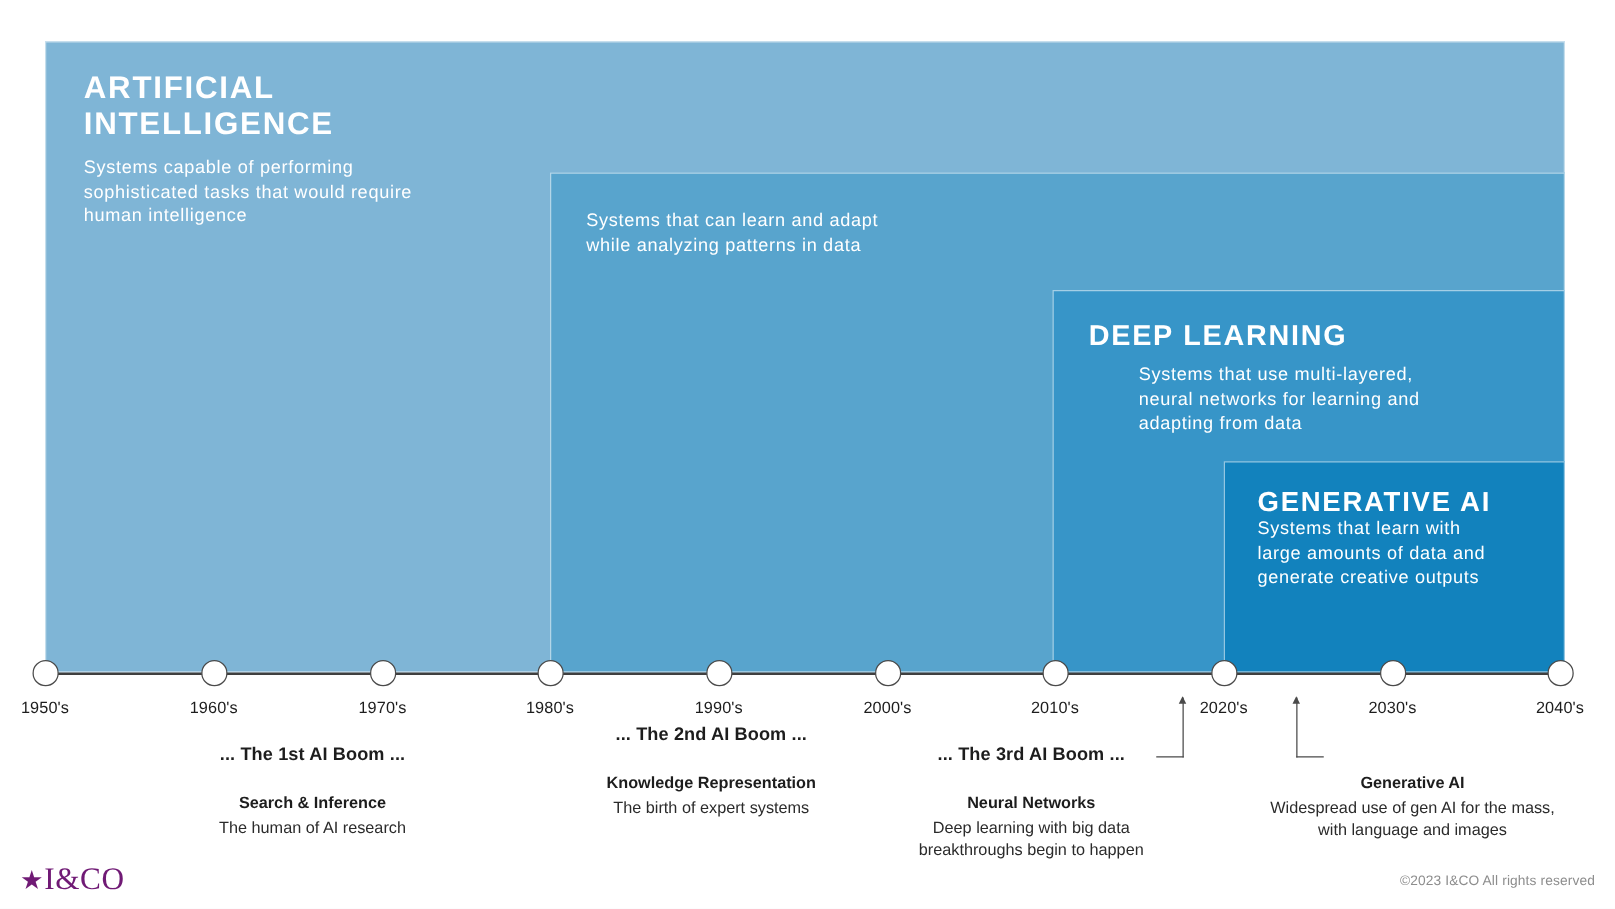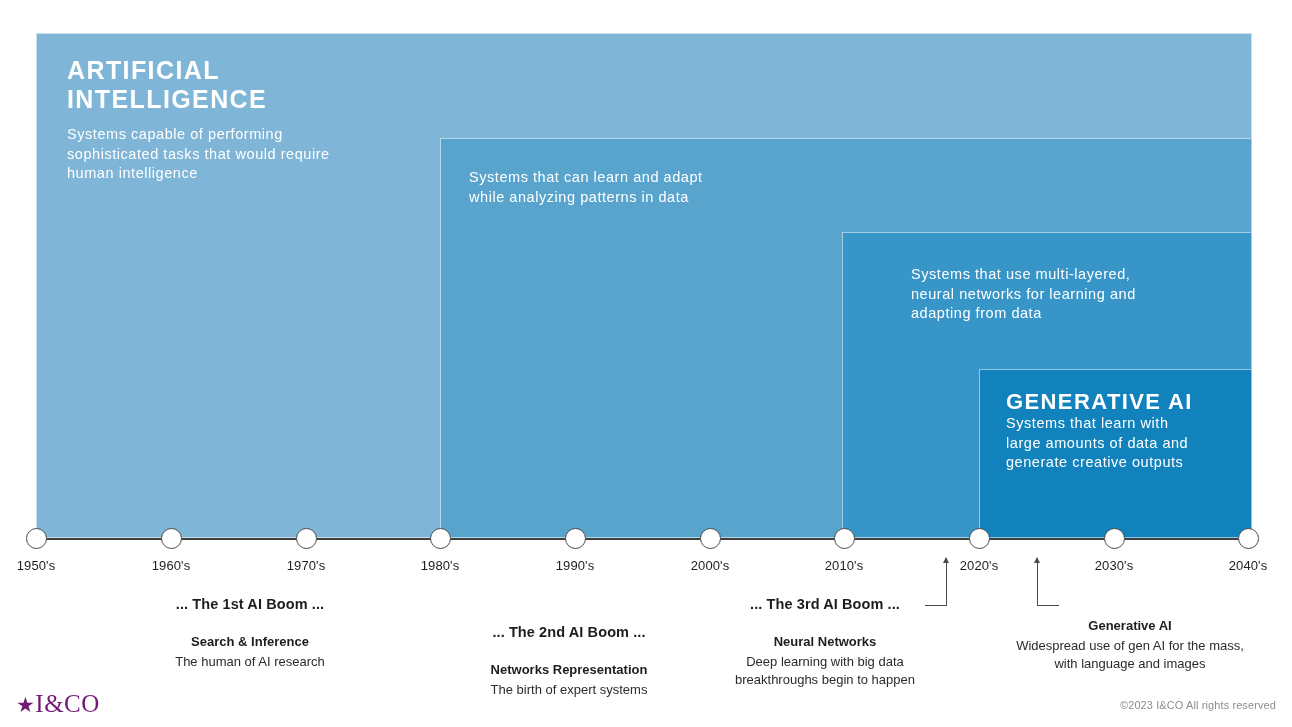--- a/index.html
+++ b/index.html
@@ -197,20 +197,21 @@
 sophisticated tasks that would require
 human intelligence</div>
   </div>
 
   <div class="block" id="block-ml">
     <div class="block-desc">Systems that can learn and adapt
 while analyzing patterns in data</div>
   </div>
 
   <div class="block" id="block-dl">
+    <div class="block-title">DEEP LEARNING</div>
     <div class="block-desc">Systems that use multi-layered,
 neural networks for learning and
 adapting from data</div>
   </div>
 
   <div class="block" id="block-gen">
     <div class="block-title">GENERATIVE AI</div>
     <div class="block-desc">Systems that learn with
 large amounts of data and
 generate creative outputs</div>
@@ -259,23 +260,23 @@
     <div class="arrow" style="left:-2.6px;"></div>
     <div class="foot"></div>
   </div>
 
   <div class="era" style="left:90px; top:596px; width:320px;">
     <div class="era-boom">... The 1st AI Boom ...</div>
     <div class="era-topic">Search &amp; Inference</div>
     <div class="era-note">The human of AI research</div>
   </div>
 
-  <div class="era" style="left:409px; top:624px; width:320px;">
+  <div class="era" style="left:409px; top:580px; width:320px;">
     <div class="era-boom">... The 2nd AI Boom ...</div>
-    <div class="era-topic">Networks Representation</div>
+    <div class="era-topic">Knowledge Representation</div>
     <div class="era-note">The birth of expert systems</div>
   </div>
 
   <div class="era" style="left:665px; top:596px; width:320px;">
     <div class="era-boom">... The 3rd AI Boom ...</div>
     <div class="era-topic">Neural Networks</div>
     <div class="era-note">Deep learning with big data
 breakthroughs begin to happen</div>
   </div>
 

